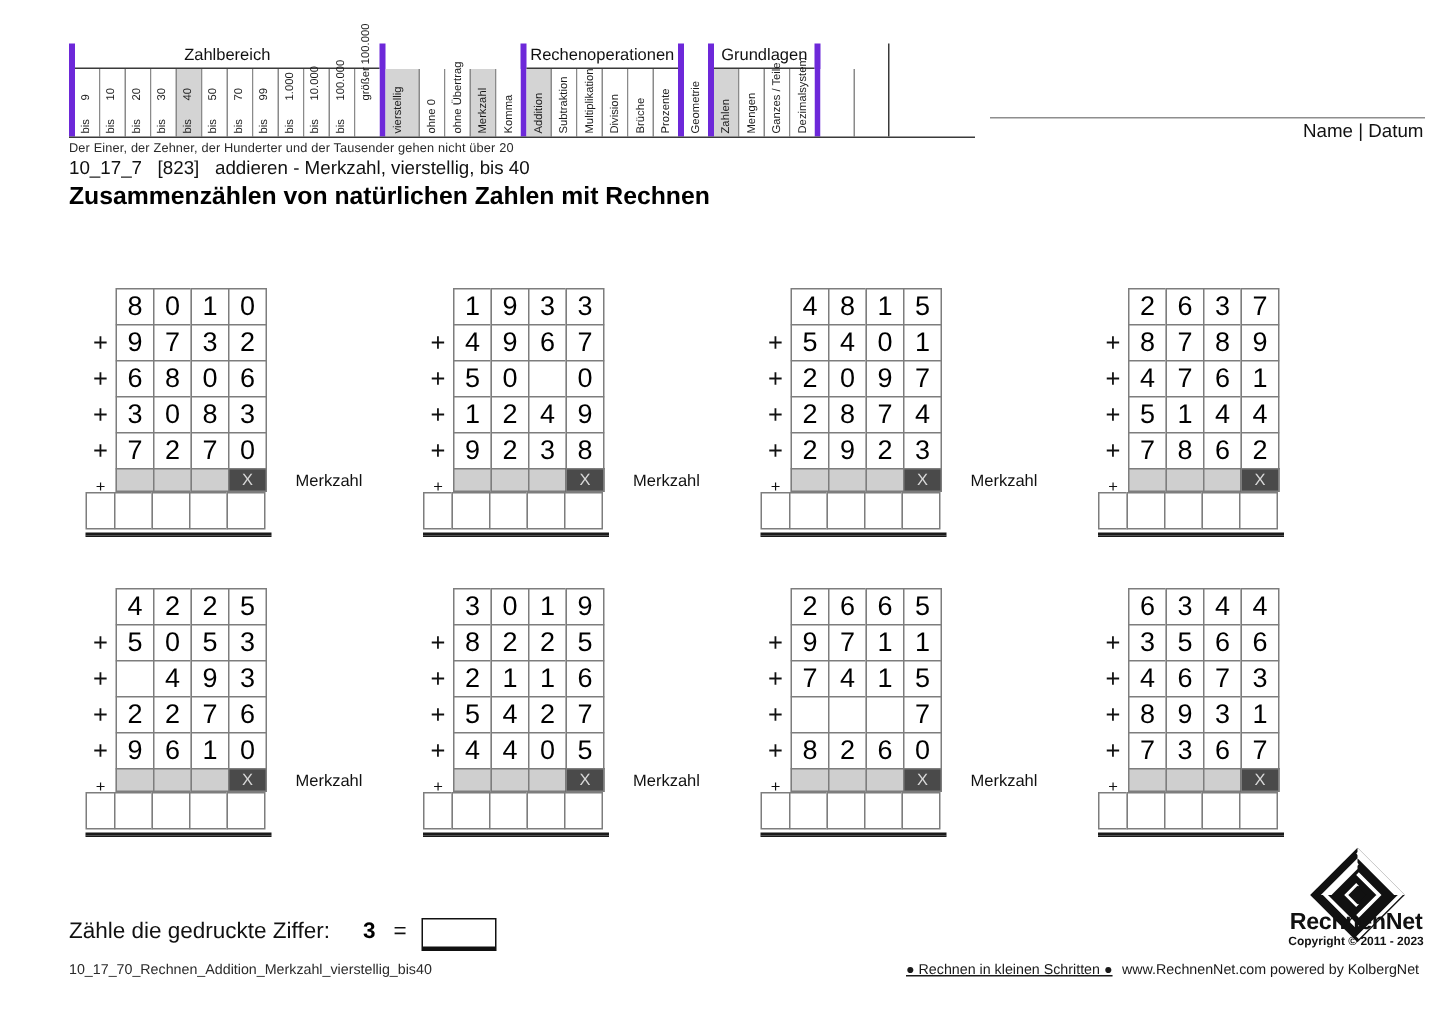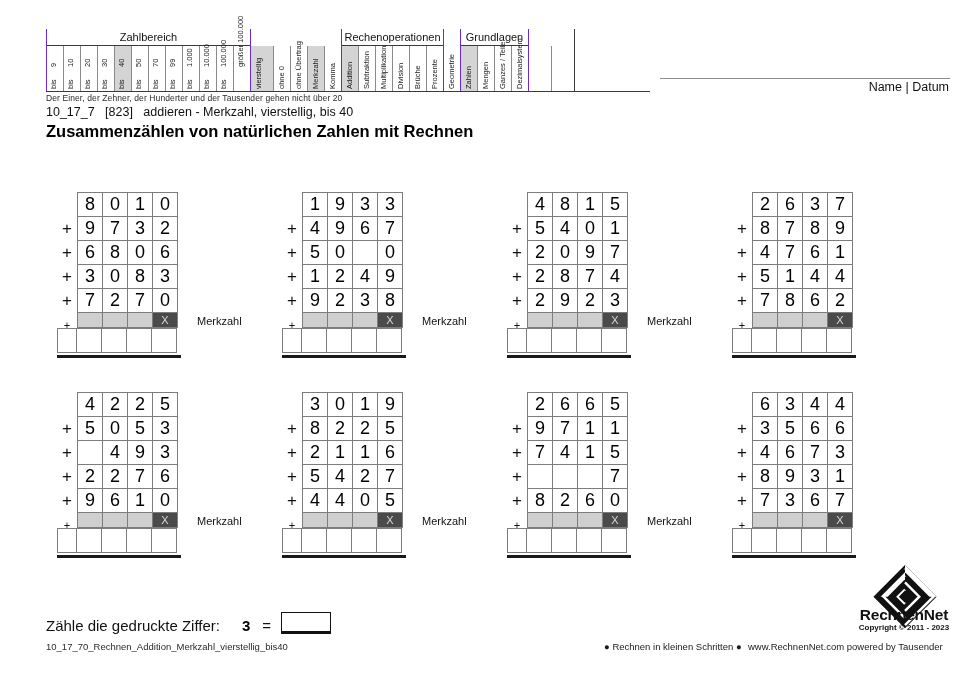--- a/index.html
+++ b/index.html
@@ -4,21 +4,21 @@
 <style>
   html,body{margin:0;padding:0;}
   body{
     width:963px;height:681px;background:#ffffff;
     font-family:"Liberation Sans", sans-serif;
     color:#000;overflow:hidden;position:relative;
   }
 
   
   #topbar{position:absolute;left:46px;top:29px;height:62px;display:flex;align-items:stretch;}
-  .grp{display:flex;flex-direction:column;border-left:1px solid #6d28d9;}
+  .grp{display:flex;flex-direction:column;border-left:4px solid #6d28d9;}
   .grp.last{border-right:1px solid #3a3a3a;}
   .grp-title{
     height:16px;line-height:16px;text-align:center;font-size:11px;
     border-bottom:1px solid #3a3a3a;white-space:nowrap;color:#111;
   }
   .grp-title.blank{border-bottom:1px solid transparent;}
   .grp-cols{display:flex;flex:1;}
   .vcol{
     width:16px;border-right:1px solid #8a8a8a;position:relative;
     background:#ffffff;
@@ -63,30 +63,30 @@
   .mrow{height:16px;}
   .mrow .cell.lead{background:#cfcfcf;}
   .mrow .cell.xcell{background:#4a4a4a;color:#d8d8d8;font-size:11px;}
   .arow .cell{background:#fff;height:25px;}
   .arow{height:25px;}
   .underl{height:0;border-top:2px solid #1a1a1a;border-bottom:1px solid #1a1a1a;
           margin-top:1px;box-sizing:content-box;}
   .mlabel{position:absolute;font-size:11px;color:#111;white-space:nowrap;}
 
   
-  #qrow{position:absolute;left:46px;top:612px;display:flex;align-items:flex-end;}
+  #qrow{position:absolute;left:46px;top:612px;display:flex;align-items:flex-start;}
   #qtext{font-size:15px;color:#111;}
   #qdigit{font-size:15px;font-weight:bold;margin-left:22px;color:#000;}
   #qeq{font-size:15px;margin-left:12px;color:#111;}
   #qbox{width:48px;height:18px;border:1.5px solid #111;margin-left:10px;background:#fff;
         border-bottom:3px solid #111;}
   #filecode{position:absolute;left:46px;top:641px;font-size:9.5px;color:#2a2a2a;}
 
   
-  #foot-mid{position:absolute;left:604px;top:641px;font-size:9.5px;color:#1a1a1a;white-space:nowrap;}
+  #foot-mid{position:absolute;left:604px;top:641px;font-size:9.5px;color:#1a1a1a;white-space:nowrap;text-decoration:underline;}
   #foot-url{position:absolute;left:748px;top:641px;font-size:9.5px;color:#1a1a1a;white-space:nowrap;}
 
   
   #logo{position:absolute;left:862px;top:565px;width:86px;height:72px;}
   #logo svg{display:block;}
   #logo-name{position:absolute;left:840px;top:606px;width:128px;text-align:center;
              font-size:15.5px;font-weight:bold;color:#111;letter-spacing:-.2px;}
   #logo-copy{position:absolute;left:840px;top:623px;width:128px;text-align:center;
              font-size:8px;font-weight:bold;color:#111;}
 </style>
@@ -771,21 +771,21 @@
 <div id="qrow">
   <span id="qtext">Zähle die gedruckte Ziffer:</span>
   <span id="qdigit">3</span>
   <span id="qeq">=</span>
   <span id="qbox"></span>
 </div>
 
 <div id="filecode">10_17_70_Rechnen_Addition_Merkzahl_vierstellig_bis40</div>
 
 <div id="foot-mid">● Rechnen in kleinen Schritten ●</div>
-<div id="foot-url">www.RechnenNet.com powered by Tausender</div>
+<div id="foot-url">www.RechnenNet.com powered by KolbergNet</div>
 
 <div id="logo">
   <svg width="86" height="72" viewBox="0 0 100 100">
     <g transform="translate(50,44) rotate(45)">
       <rect x="-31" y="-31" width="62" height="62" fill="#111"></rect>
       <g fill="#fff">
         <path d="M-31,-31 L31,-31 L24,-24 L-24,-24 Z"></path>
         <path d="M31,-31 L31,31 L24,24 L24,-24 Z" opacity="0"></path>
         <path d="M-24,-24 L-24,24 L-17,17 L-17,-17 Z"></path>
         <path d="M-17,17 L31,17 L24,24 L-17,24 Z" opacity="0"></path>

